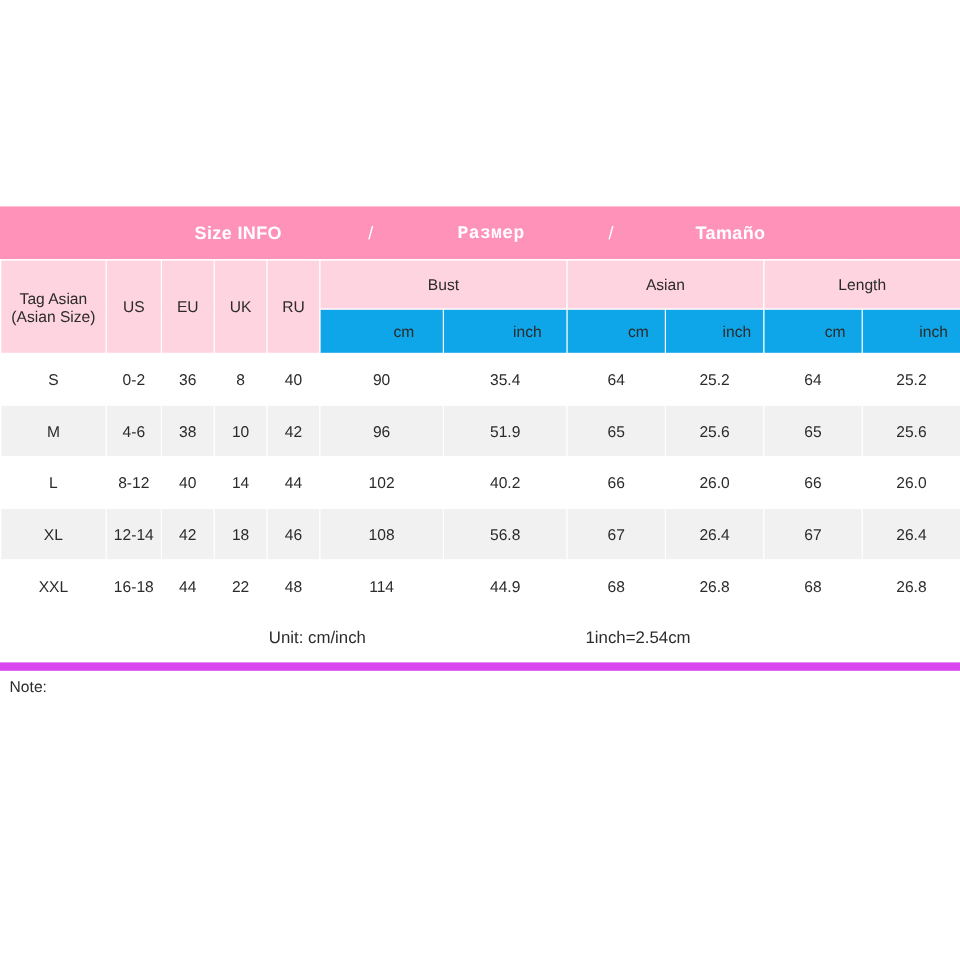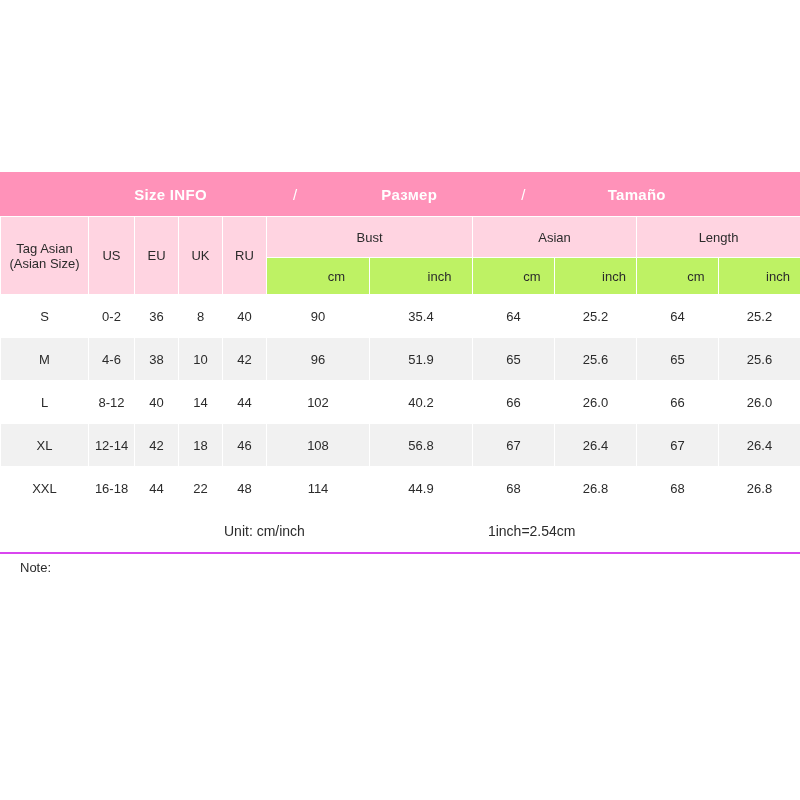--- a/index.html
+++ b/index.html
@@ -29,32 +29,31 @@
   .title-bar {
     display: flex;
     align-items: center;
     justify-content: center;
     height: 44px;
     background: #ff92b9;
     color: #ffffff;
     font-size: 15px;
     font-weight: bold;
     letter-spacing: .3px;
-    gap: 14px;
   }
   .title-bar .seg {
     padding: 0 0;
   }
   .title-bar .sep {
     color: #ffffff;
     font-weight: normal;
     margin: 0 6px;
   }
   .t-a { margin-right: 66px; }
-  .t-b { margin-right: 64px; margin-left: 64px; }
+  .t-b { margin-right: 64px; margin-left: 64px; font-family: Liberation Mono, monospace; }
   .t-c { margin-left: 62px; }
 
   
   table.size-table {
     border-collapse: collapse;
     width: 800px;
     table-layout: fixed;
   }
   table.size-table td,
   table.size-table th {
@@ -65,21 +64,21 @@
     color: #2b2b2b;
     font-weight: normal;
   }
   .hdr-pink {
     background: #ffd4e1;
     font-weight: bold;
     font-size: 13.5px;
     color: #1f1f1f;
   }
   .hdr-pink-lite {
-    background: #bef264;
+    background: #0ea5e9;
     font-size: 12.5px;
     color: #2b2b2b;
     padding-left: 38px;
   }
   .row-white td { background: #ffffff; height: 40px; }
   .row-grey  td { background: #f1f1f1; height: 40px; }
 
   .tag-size-cell {
     font-weight: bold;
     font-size: 12.5px;
@@ -96,22 +95,22 @@
     font-size: 14px;
     color: #2b2b2b;
     gap: 43px;
   }
   .unit-a { margin-left: 224px; }
   .unit-b { margin-left: 140px; }
 
   
   .note-box {
     background: #ffffff;
-    padding: 6px 8px 10px 20px;
-    border-top: 2px solid #d946ef;
+    padding: 6px 8px 10px 8px;
+    border-top: 7px solid #d946ef;
   }
   .note-title {
     font-size: 13px;
     color: #2b2b2b;
     margin-bottom: 2px;
   }
   .note-body {
     font-size: 12.6px;
     color: #2b2b2b;
     line-height: 18px;

